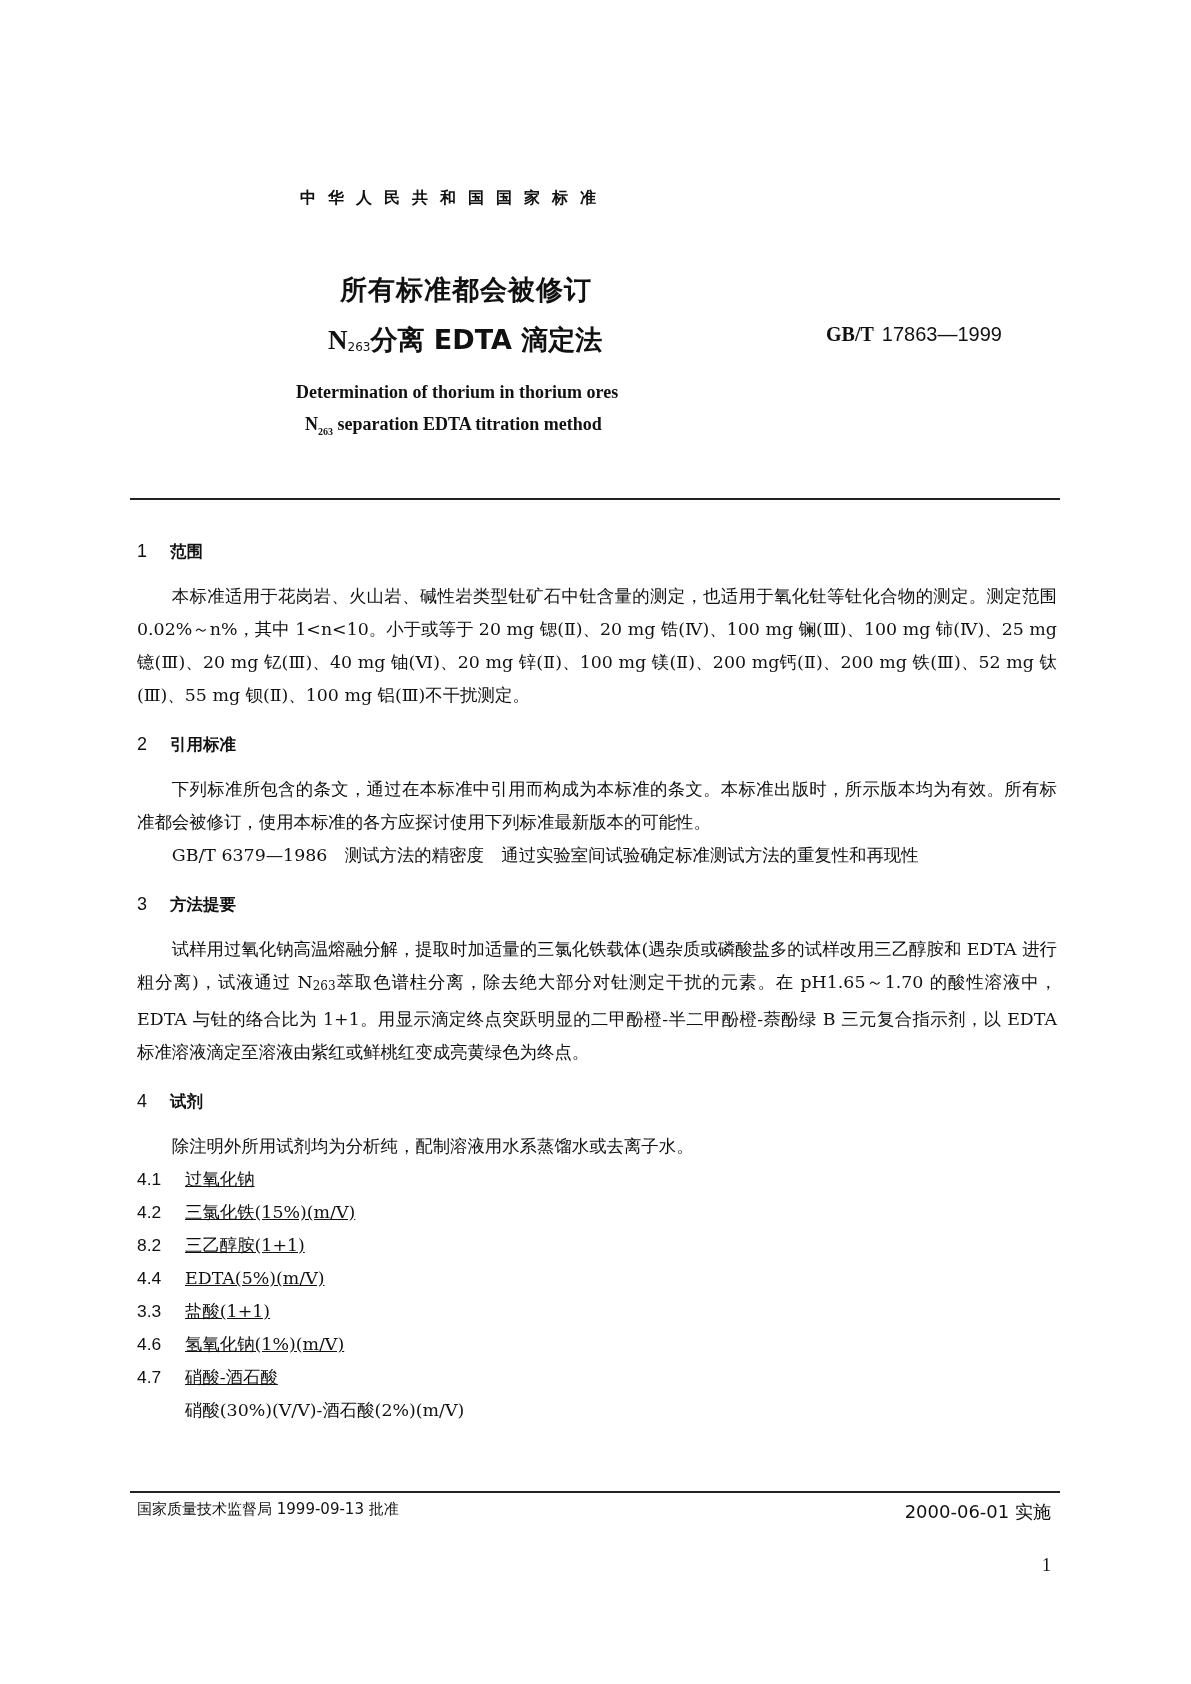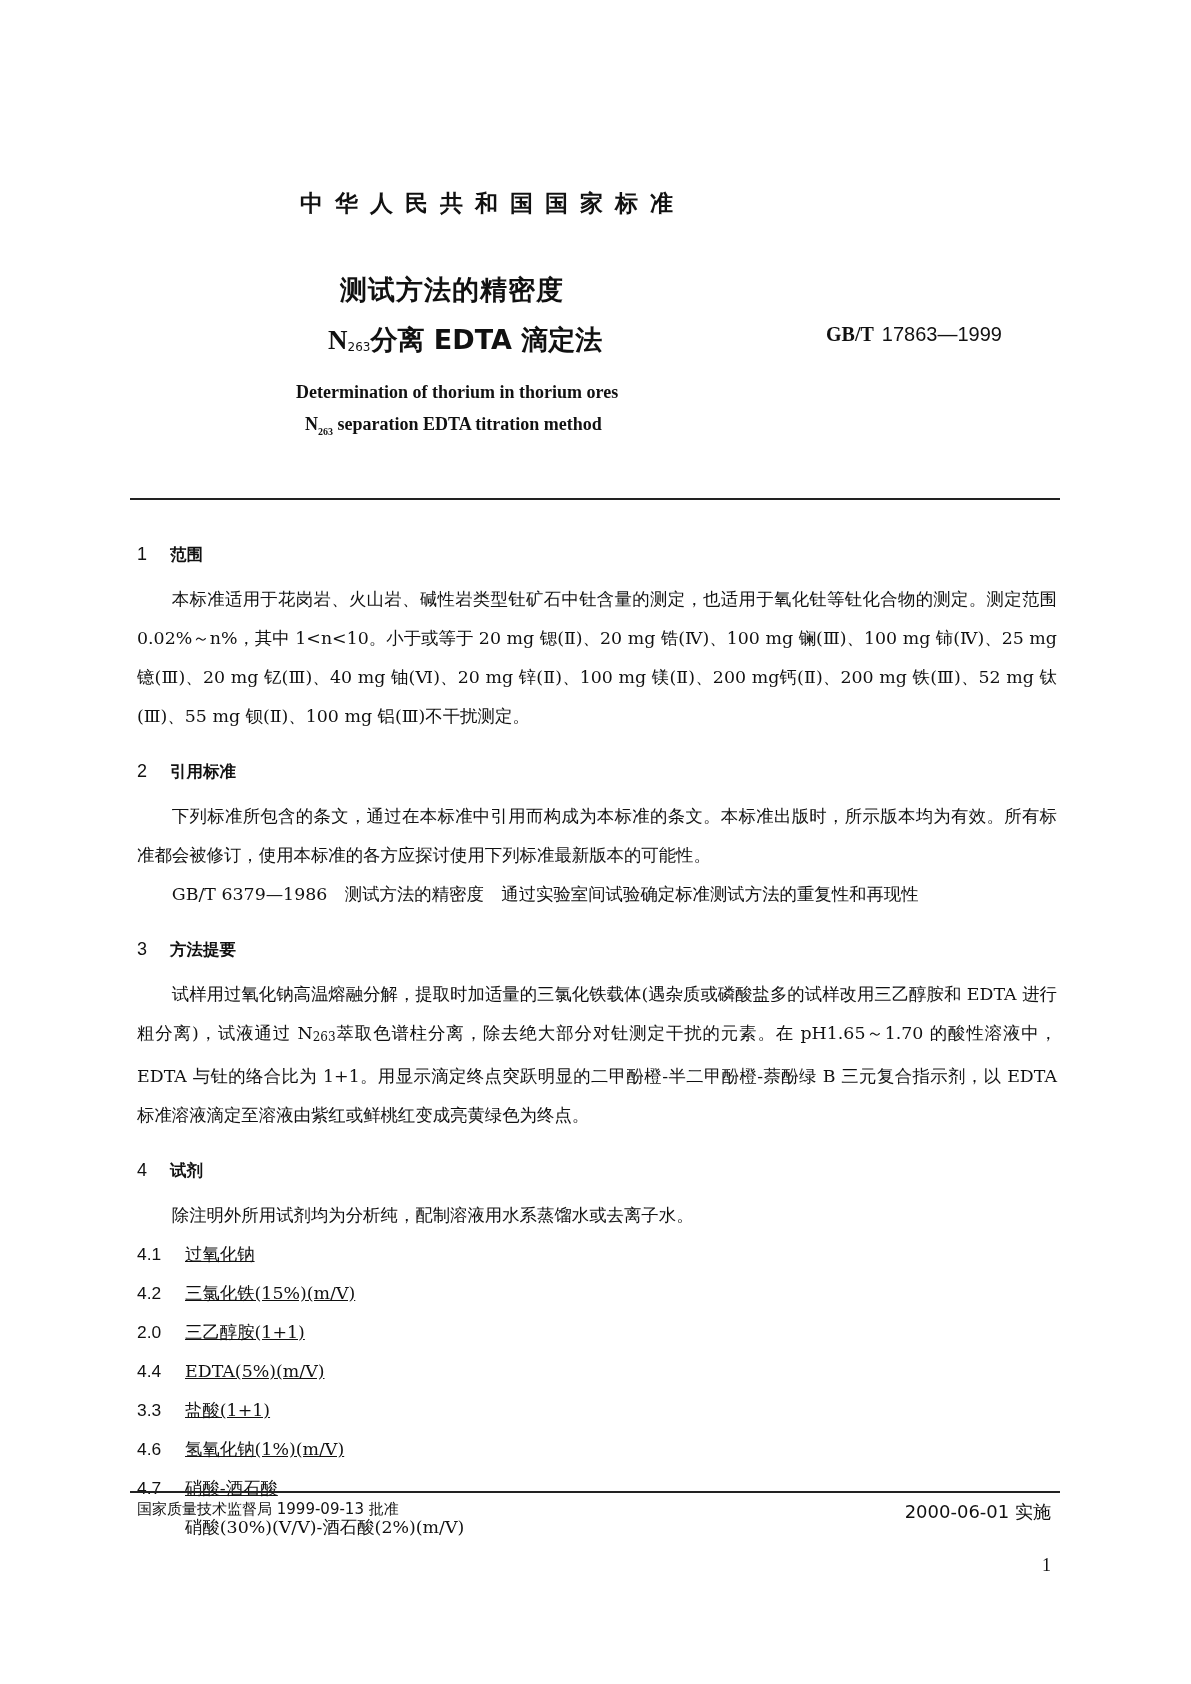--- a/index.html
+++ b/index.html
@@ -1,50 +1,50 @@
 <!DOCTYPE html>
 <html><head>
 <meta charset="utf-8">
 <style>
   html, body { margin: 0; padding: 0; background: #ffffff; }
   body { width: 1191px; height: 1684px; position: relative; overflow: hidden; color: #111; font-family: "DejaVu Serif", "Liberation Serif", serif; }
   .abs { position: absolute; }
-  .national { left: 300px; top: 188px; font-family: Liberation Serif, serif; font-size: 23px; letter-spacing: 12px; font-weight: bold; }
+  .national { left: 300px; top: 188px; font-family: Liberation Serif, serif; font-size: 16px; letter-spacing: 12px; font-weight: bold; }
   .title1 { left: 340px; top: 272px; font-family: "DejaVu Sans", sans-serif; font-size: 27px; font-weight: bold; letter-spacing: 1px; }
   .title2 { left: 328px; top: 322px; font-family: "DejaVu Sans", sans-serif; font-size: 27px; font-weight: bold; }
   .title2 .b { font-family: "Liberation Serif", serif; }
   sub.s { font-size: 12px; font-weight: normal; vertical-align: -2px; }
   .gbno { left: 826px; top: 322px; font-size: 20px; }
   .gbno .gb { font-family: "Liberation Serif", serif; font-weight: bold; text-align: right; }
   .gbno .num { font-family: "Liberation Sans", sans-serif; margin-left: 8px; }
   .en1 { left: 296px; top: 382px; font-family: "Liberation Serif", serif; font-weight: bold; font-size: 18px; text-align: right; }
   .en2 { left: 305px; top: 414px; font-family: "Liberation Serif", serif; font-weight: bold; font-size: 18px; }
   .en2 sub { font-size: 10px; }
   .rule-top { left: 130px; top: 498px; width: 930px; height: 0; border-top: 2px solid #222; }
   .rule-bottom { left: 130px; top: 1491px; width: 930px; height: 0; border-top: 2px solid #222; }
-  .content { left: 137px; top: 535px; width: 920px; font-size: 17.4px; line-height: 39px; }
+  .content { left: 137px; top: 535px; width: 920px; font-size: 17.4px; line-height: 33px; }
   .h { font-family: "DejaVu Sans", sans-serif; font-weight: bold; font-size: 16.5px; margin: 0; height: 33px; }
   .h .n { font-family: "Liberation Sans", sans-serif; font-weight: normal; font-size: 18px; display: inline-block; width: 33px; }
   .p { margin: 0; text-indent: 2em; text-align: justify; }
   .gap { height: 16px; }
   .gap2 { height: 12px; }
   .item { margin: 0; text-decoration: underline; }
   .item .n { font-family: "Liberation Sans", sans-serif; display: inline-block; width: 48px; }
   .sub-item { margin: 0; padding-left: 48px; }
   .ref { margin: 0; text-indent: 2em; white-space: nowrap; }
   .footer-left { left: 137px; top: 1500px; font-family: "DejaVu Sans", sans-serif; font-size: 15px; }
   .footer-right { right: 140px; top: 1500px; font-family: "DejaVu Sans", sans-serif; font-size: 18px; }
   .pageno { right: 140px; top: 1555px; font-family: "Liberation Serif", serif; font-size: 18px; }
 </style>
 </head>
 <body>
 
 <div class="abs national">中华人民共和国国家标准</div>
 
-<div class="abs title1">测试方法的精密度</div>
+<div class="abs title1">所有标准都会被修订</div>
 <div class="abs title2">
   <span class="b">N</span><sub class="s">263</sub><span>分离 EDTA 滴定法</span>
 </div>
 
 <div class="abs gbno">
   <span class="gb">GB/T</span><span class="num">17863—1999</span>
 </div>
 
 <div class="abs en1">Determination of thorium in thorium ores</div>
 <div class="abs en2">
@@ -82,21 +82,21 @@
 
   <div class="gap"></div>
 
   <div class="h">
     <span class="n">4</span><span>试剂</span>
   </div>
   <div class="gap2"></div>
   <p class="p">除注明外所用试剂均为分析纯，配制溶液用水系蒸馏水或去离子水。</p>
   <p class="item"><span class="n">4.1</span><span>过氧化钠</span></p>
   <p class="item"><span class="n">4.2</span><span>三氯化铁(15%)(m/V)</span></p>
-  <p class="item"><span class="n">2.0</span><span>三乙醇胺(1+1)</span></p>
+  <p class="item"><span class="n">8.2</span><span>三乙醇胺(1+1)</span></p>
   <p class="item"><span class="n">4.4</span><span>EDTA(5%)(m/V)</span></p>
   <p class="item"><span class="n">3.3</span><span>盐酸(1+1)</span></p>
   <p class="item"><span class="n">4.6</span><span>氢氧化钠(1%)(m/V)</span></p>
   <p class="item"><span class="n">4.7</span><span>硝酸-酒石酸</span></p>
   <p class="sub-item">硝酸(30%)(V/V)-酒石酸(2%)(m/V)</p>
 </div>
 
 <div class="abs rule-bottom"></div>
 <div class="abs footer-left">国家质量技术监督局 1999-09-13 批准</div>
 <div class="abs footer-right">2000-06-01 实施</div>

